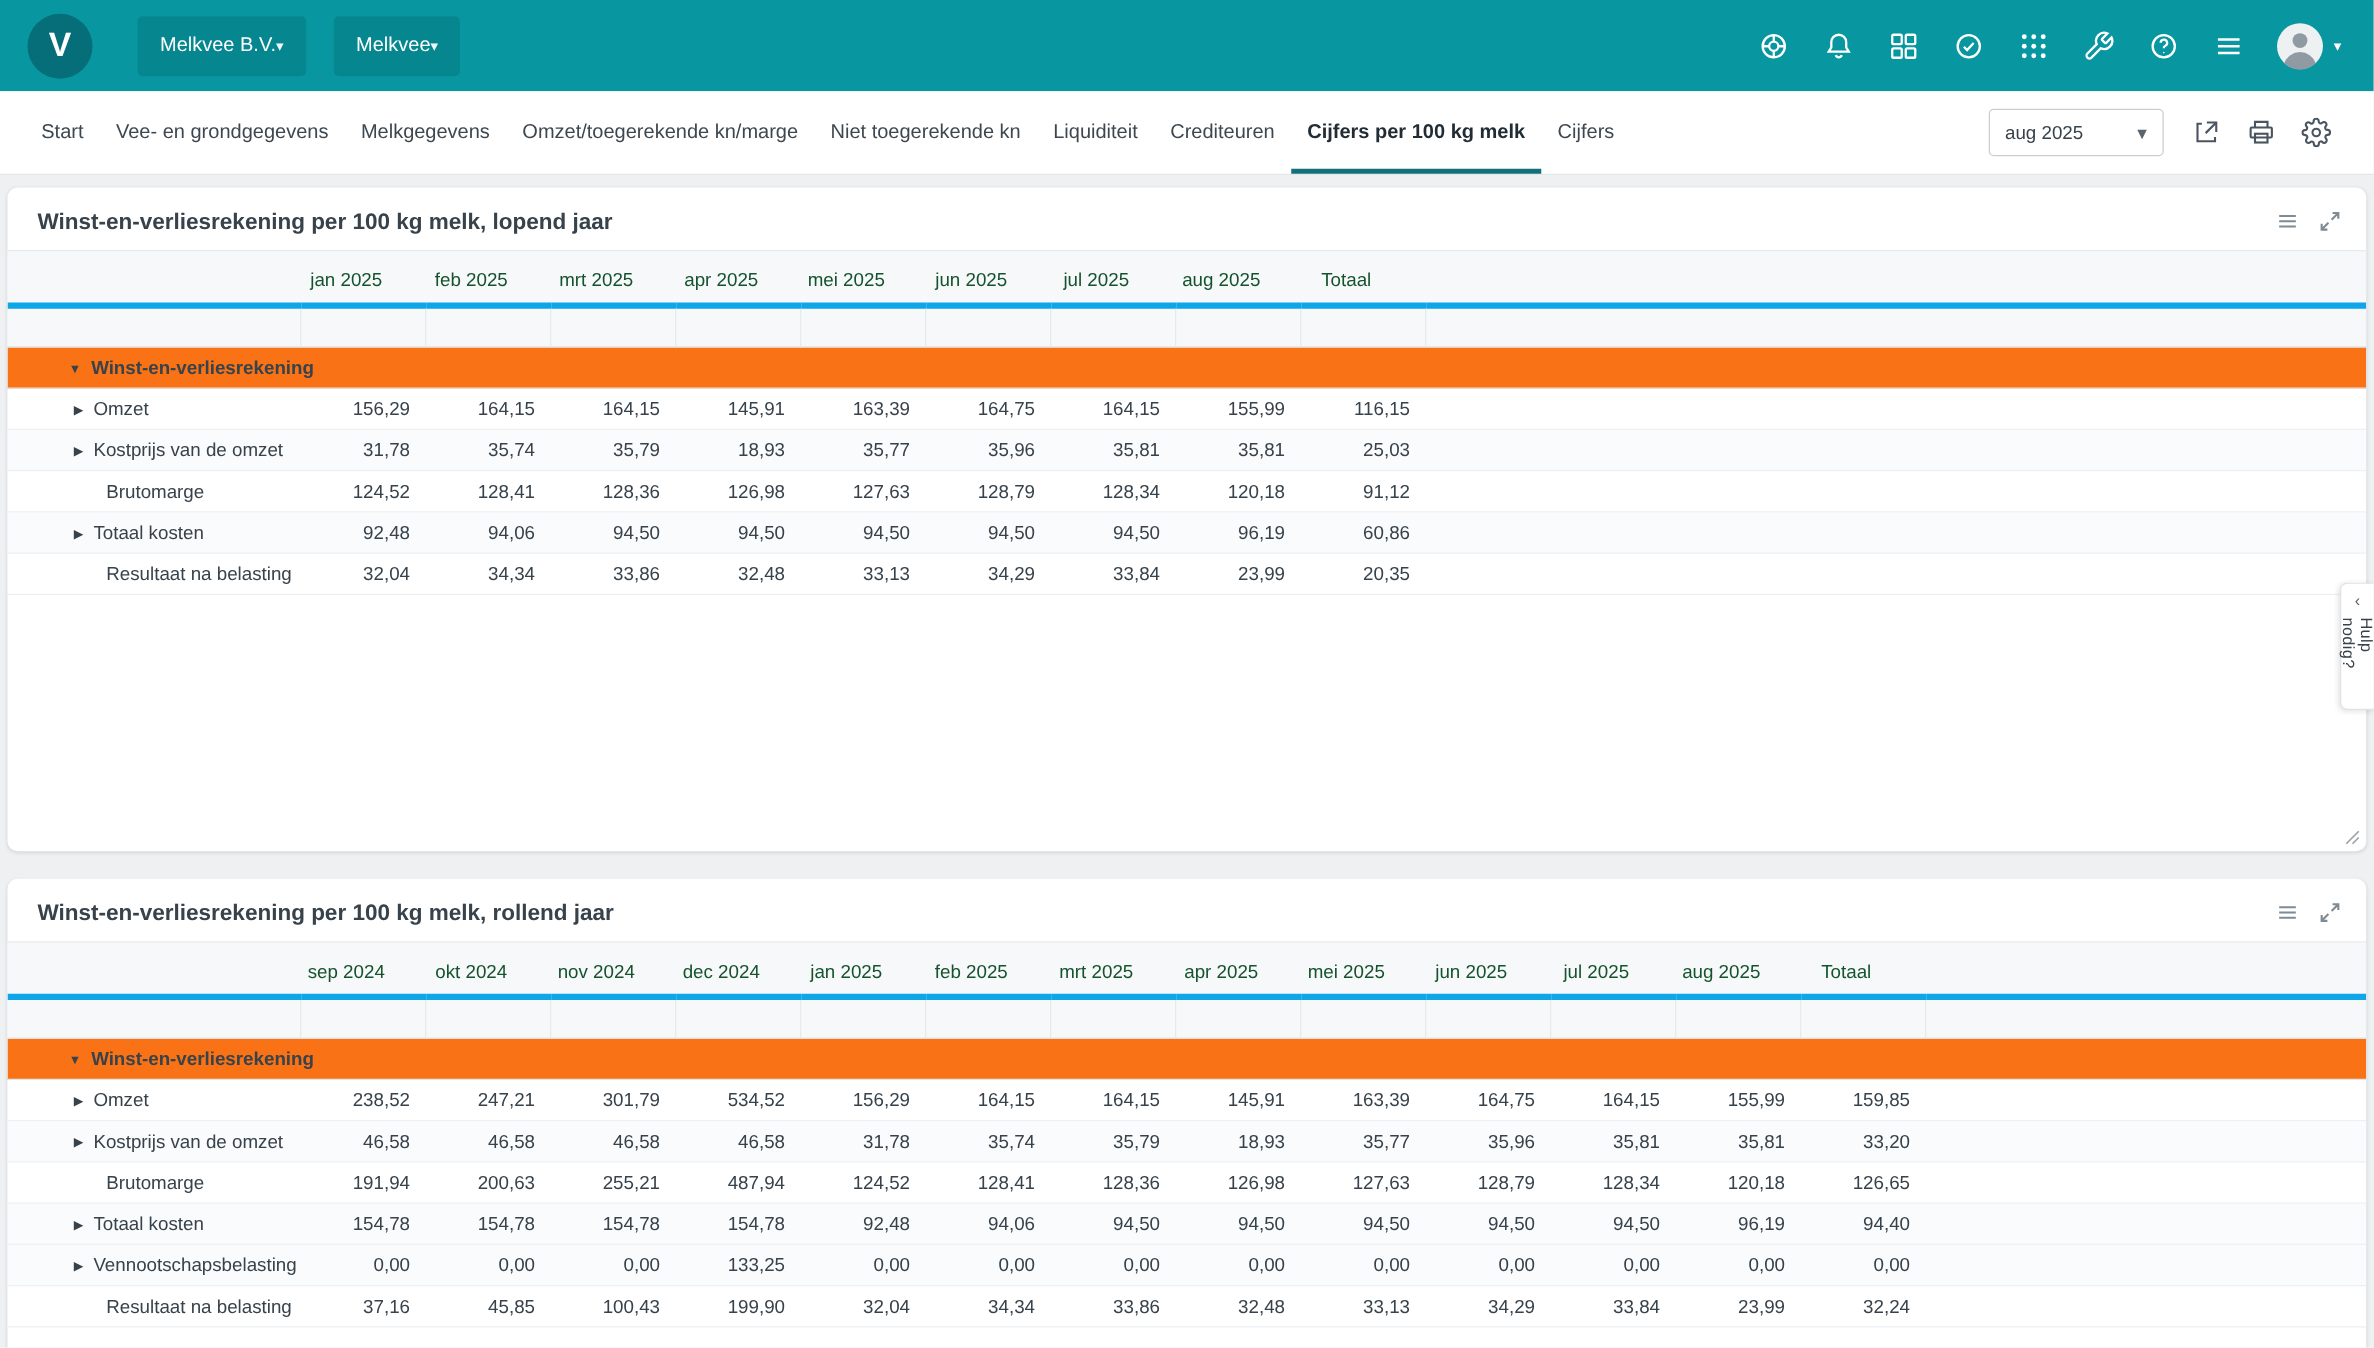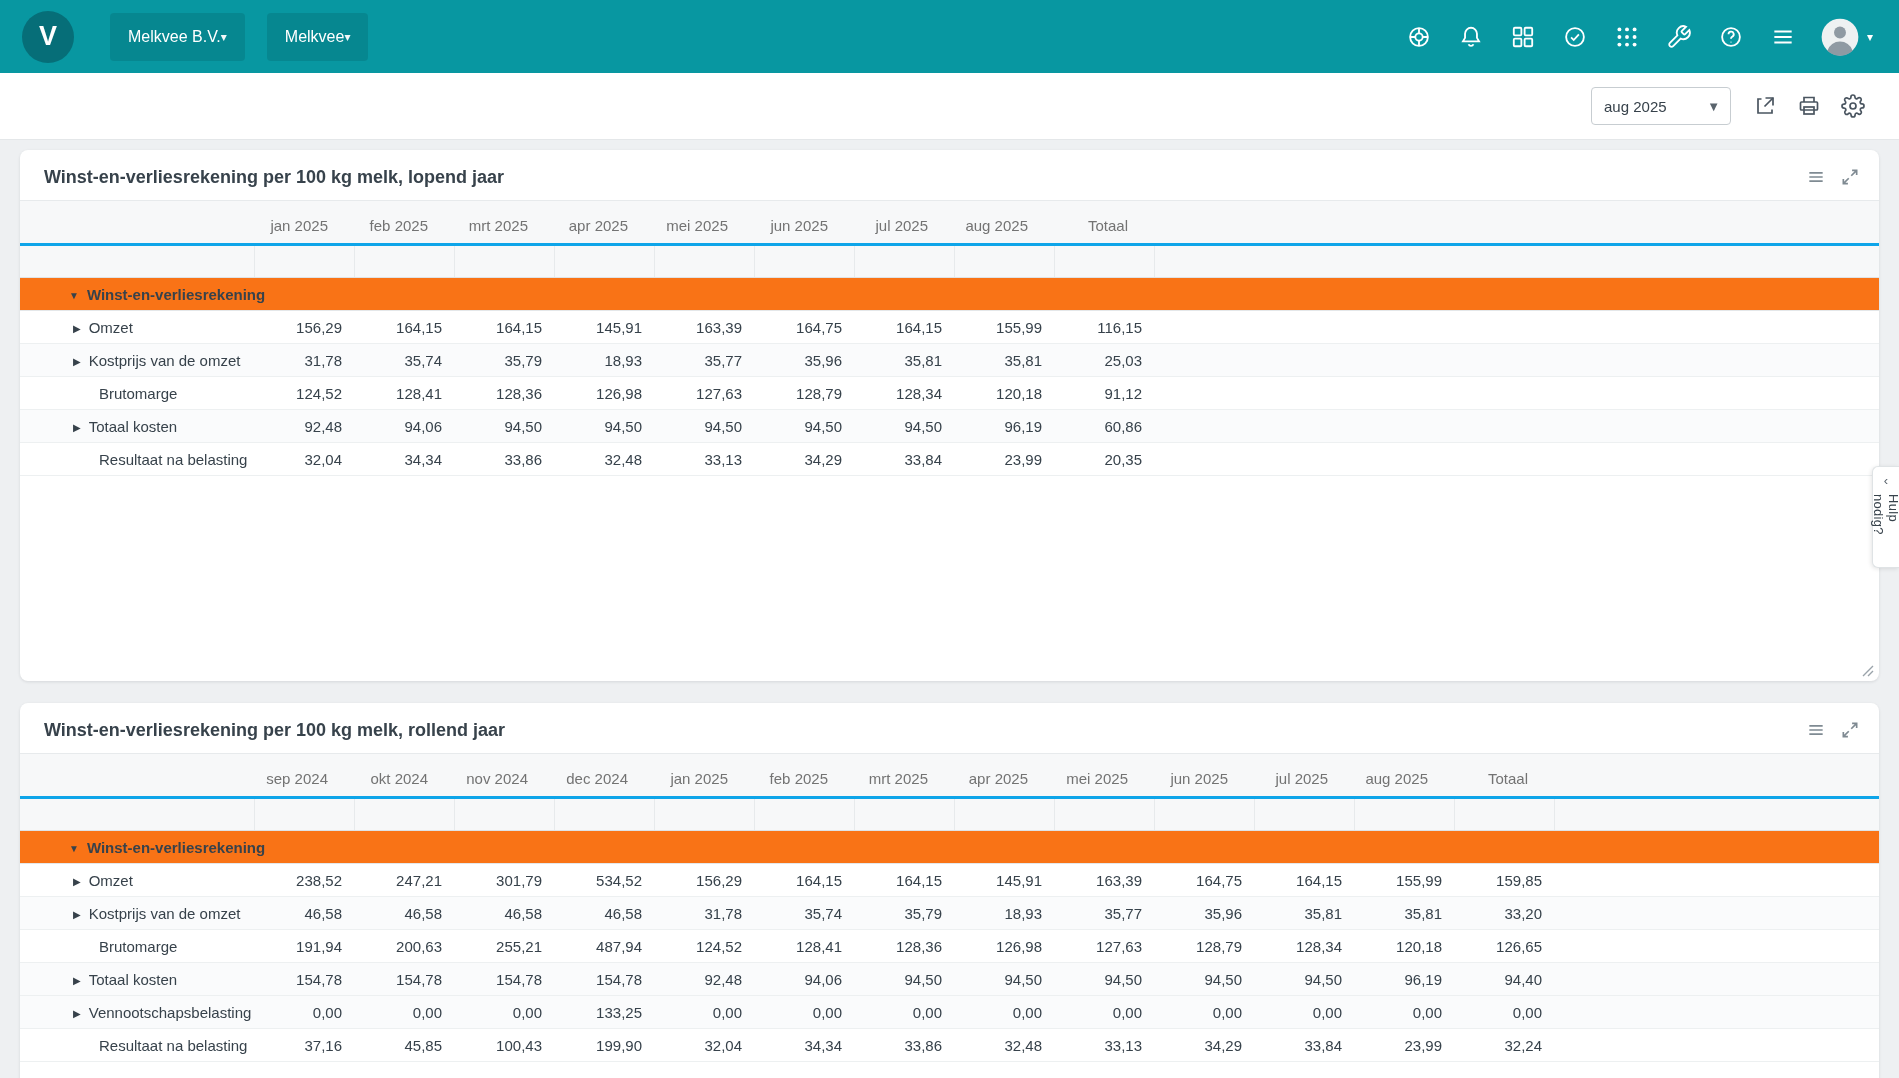--- a/index.html
+++ b/index.html
@@ -71,40 +71,40 @@
   .period .chev { color:#5a646d; font-size:13px; }
   .tool-btn {
     width:40px; height:40px; border:none; background:transparent;
     color:#4a5560; display:flex; align-items:center; justify-content:center;
     cursor:pointer;
   }
   .tool-btn svg { width:24px; height:24px; }
   
   .panel {
     background:#fff; border-radius:8px;
-    margin:0 20px; position:relative;
+    margin:0 6px; position:relative;
     box-shadow:0 1px 3px rgba(40,50,60,0.12);
     overflow:hidden;
   }
   #panel-0 { margin-top:10px; height:531px; }
   #panel-1 { margin-top:22px; height:660px; }
   .panel-head { display:flex; align-items:center; padding:16px 18px 12px 24px; }
   .panel-title { font-size:18px; color:#37424b; }
   .panel-icons { margin-left:auto; display:flex; gap:12px; color:#7f8a92; }
   .p-icon { width:22px; height:22px; border:none; background:transparent; color:#7f8a92; cursor:pointer; display:flex; align-items:center; justify-content:center; }
   .p-icon svg { width:20px; height:20px; }
   .resize-handle { position:absolute; right:5px; bottom:5px; width:13px; height:13px; color:#9aa3aa; cursor:nwse-resize; }
   .resize-handle svg { width:13px; height:13px; }
   
   table { border-collapse:collapse; width:100%; table-layout:fixed; font-size:15px; color:#37424b; }
   th { font-weight:normal; }
   .hrow th {
     height:44px; vertical-align:bottom; padding-bottom:9px;
-    background:#f7f8f9; border-top:1px solid #e7eaec; border-bottom:3px solid #0ea5e9;
-    color:#737373; text-align:right;
+    background:#f7f8f9; border-top:1px solid #e7eaec; border-bottom:5px solid #0ea5e9;
+    color:#14532d; text-align:center;
   }
   .hrow th.num { padding-right:26px; }
   .frow th {
     height:33px; background:#f7f8f9;
     border-right:1px solid #e7eaec; border-bottom:1px solid #dfe3e6;
   }
   .frow th:last-child { border-right:none; }
   td { height:33px; }
   .num { text-align:right; padding-right:12px; }
   .grow td { background:#f97316; border-bottom:1px solid #e4e7e9; }
@@ -207,20 +207,31 @@
           <circle cx="12" cy="12" r="10.5" fill="#eef1f2"></circle>
           <circle cx="12" cy="9.4" r="3.4" fill="#8f9aa3"></circle>
           <path d="M4.8 19.8a7.6 7.6 0 0 1 14.4 0 10.5 10.5 0 0 1-14.4 0z" fill="#8f9aa3"></path>
         </svg>
       <span class="chev">▾</span>
     </button>
   </div>
 </header>
 
 <nav class="nav">
+  <div class="tabs">
+      <div class="tab">Start</div>
+      <div class="tab">Vee- en grondgegevens</div>
+      <div class="tab">Melkgegevens</div>
+      <div class="tab">Omzet/toegerekende kn/marge</div>
+      <div class="tab">Niet toegerekende kn</div>
+      <div class="tab">Liquiditeit</div>
+      <div class="tab">Crediteuren</div>
+      <div class="tab active">Cijfers per 100 kg melk</div>
+      <div class="tab">Cijfers</div>
+    </div>
   <div class="nav-right">
     <button class="period">
       <span>aug 2025</span>
       <span class="chev">▼</span>
     </button>
     <div class="nav-right" style="gap:4px;">
         <button class="tool-btn">
           <svg viewBox="0 0 24 24" fill="none" stroke="currentColor" stroke-width="1.7">
             <path d="M8.5 5H5v14h14v-3.5"></path>
             <path d="M12.5 4H20v7.5"></path>

